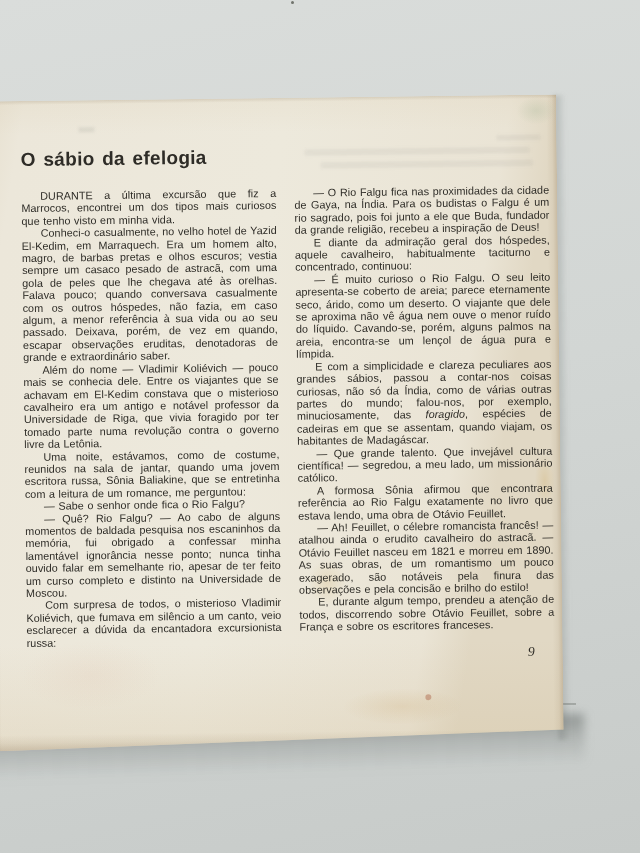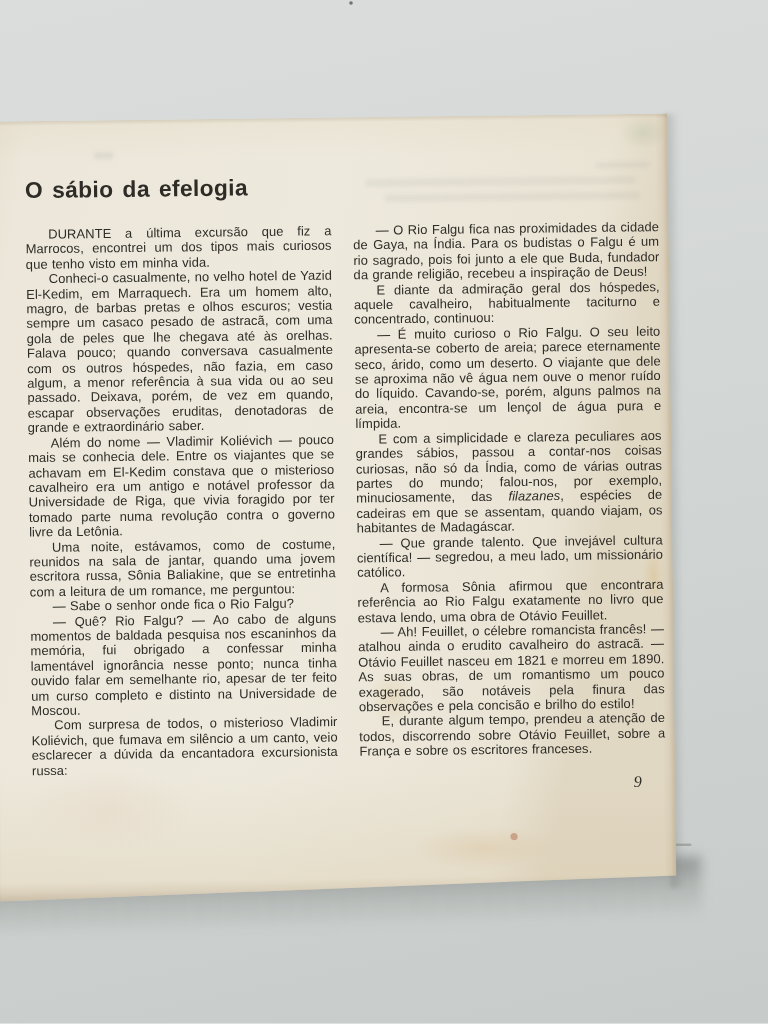--- a/index.html
+++ b/index.html
@@ -107,21 +107,21 @@
           <p>Além do nome — Vladimir Koliévich — pouco mais se conhecia dele. Entre os viajantes que se achavam em El-Kedim constava que o misterioso cavalheiro era um antigo e notável professor da Universidade de Riga, que vivia foragido por ter tomado parte numa revolução contra o governo livre da Letônia.</p>
           <p>Uma noite, estávamos, como de costume, reunidos na sala de jantar, quando uma jovem escritora russa, Sônia Baliakine, que se entretinha com a leitura de um romance, me perguntou:</p>
           <p>— Sabe o senhor onde fica o Rio Falgu?</p>
           <p>— Quê? Rio Falgu? — Ao cabo de alguns momentos de baldada pesquisa nos escaninhos da memória, fui obrigado a confessar minha lamentável ignorância nesse ponto; nunca tinha ouvido falar em semelhante rio, apesar de ter feito um curso completo e distinto na Universidade de Moscou.</p>
           <p>Com surpresa de todos, o misterioso Vladimir Koliévich, que fumava em silêncio a um canto, veio esclarecer a dúvida da encantadora excursionista russa:</p>
         </div>
         <div class="col">
           <p>— O Rio Falgu fica nas proximidades da cidade de Gaya, na Índia. Para os budistas o Falgu é um rio sagrado, pois foi junto a ele que Buda, fundador da grande religião, recebeu a inspiração de Deus!</p>
           <p>E diante da admiração geral dos hóspedes, aquele cavalheiro, habitualmente taciturno e concentrado, continuou:</p>
           <p>— É muito curioso o Rio Falgu. O seu leito apresenta-se coberto de areia; parece eternamente seco, árido, como um deserto. O viajante que dele se aproxima não vê água nem ouve o menor ruído do líquido. Cavando-se, porém, alguns palmos na areia, encontra-se um lençol de água pura e límpida.</p>
-          <p><span>E com a simplicidade e clareza peculiares aos grandes sábios, passou a contar-nos coisas curiosas, não só da Índia, como de várias outras partes do mundo; falou-nos, por exemplo, minuciosamente, das </span><i class="term">filazanes</i><span>, espécies de cadeiras em que se assentam, quando viajam, os habitantes de Madagáscar.</span></p>
+          <p><span>E com a simplicidade e clareza peculiares aos grandes sábios, passou a contar-nos coisas curiosas, não só da Índia, como de várias outras partes do mundo; falou-nos, por exemplo, minuciosamente, das </span><i class="term">foragido</i><span>, espécies de cadeiras em que se assentam, quando viajam, os habitantes de Madagáscar.</span></p>
           <p>— Que grande talento. Que invejável cultura científica! — segredou, a meu lado, um missionário católico.</p>
           <p>A formosa Sônia afirmou que encontrara referência ao Rio Falgu exatamente no livro que estava lendo, uma obra de Otávio Feuillet.</p>
           <p>— Ah! Feuillet, o célebre romancista francês! — atalhou ainda o erudito cavalheiro do astracã. — Otávio Feuillet nasceu em 1821 e morreu em 1890. As suas obras, de um romantismo um pouco exagerado, são notáveis pela finura das observações e pela concisão e brilho do estilo!</p>
           <p>E, durante algum tempo, prendeu a atenção de todos, discorrendo sobre Otávio Feuillet, sobre a França e sobre os escritores franceses.</p>
           <div class="pagenum">9</div>
         </div>
       </div>
     </div>
   </div>
 </div>

